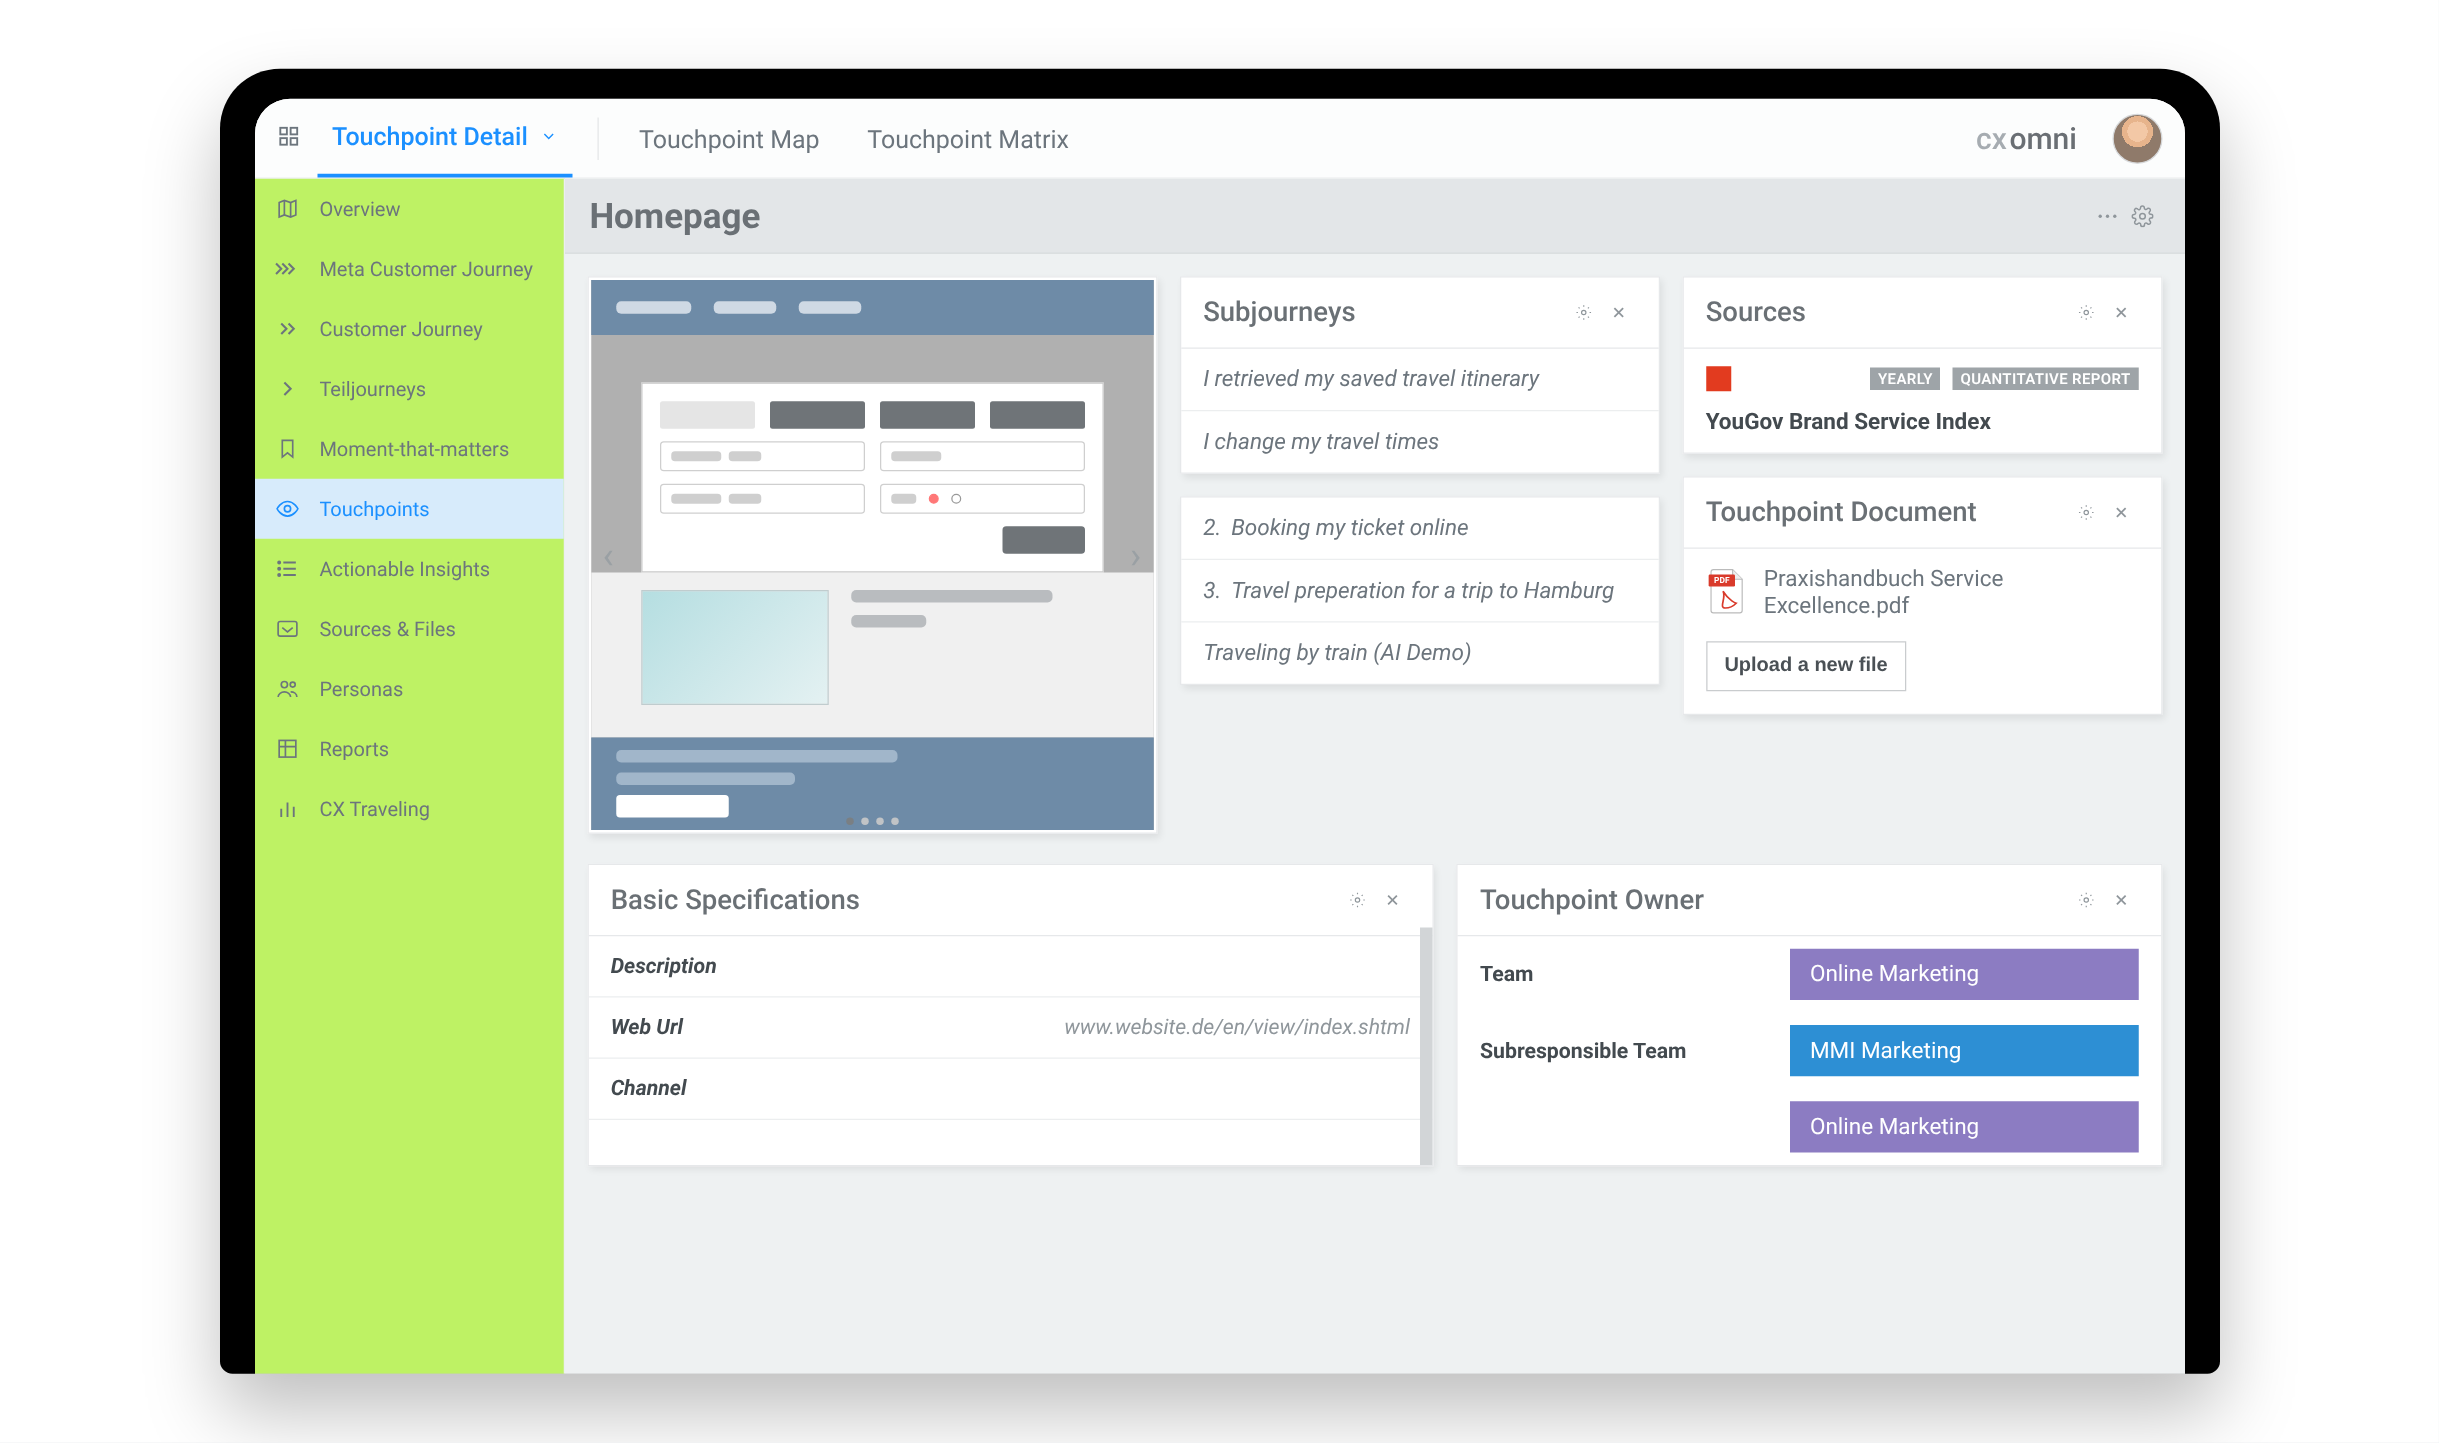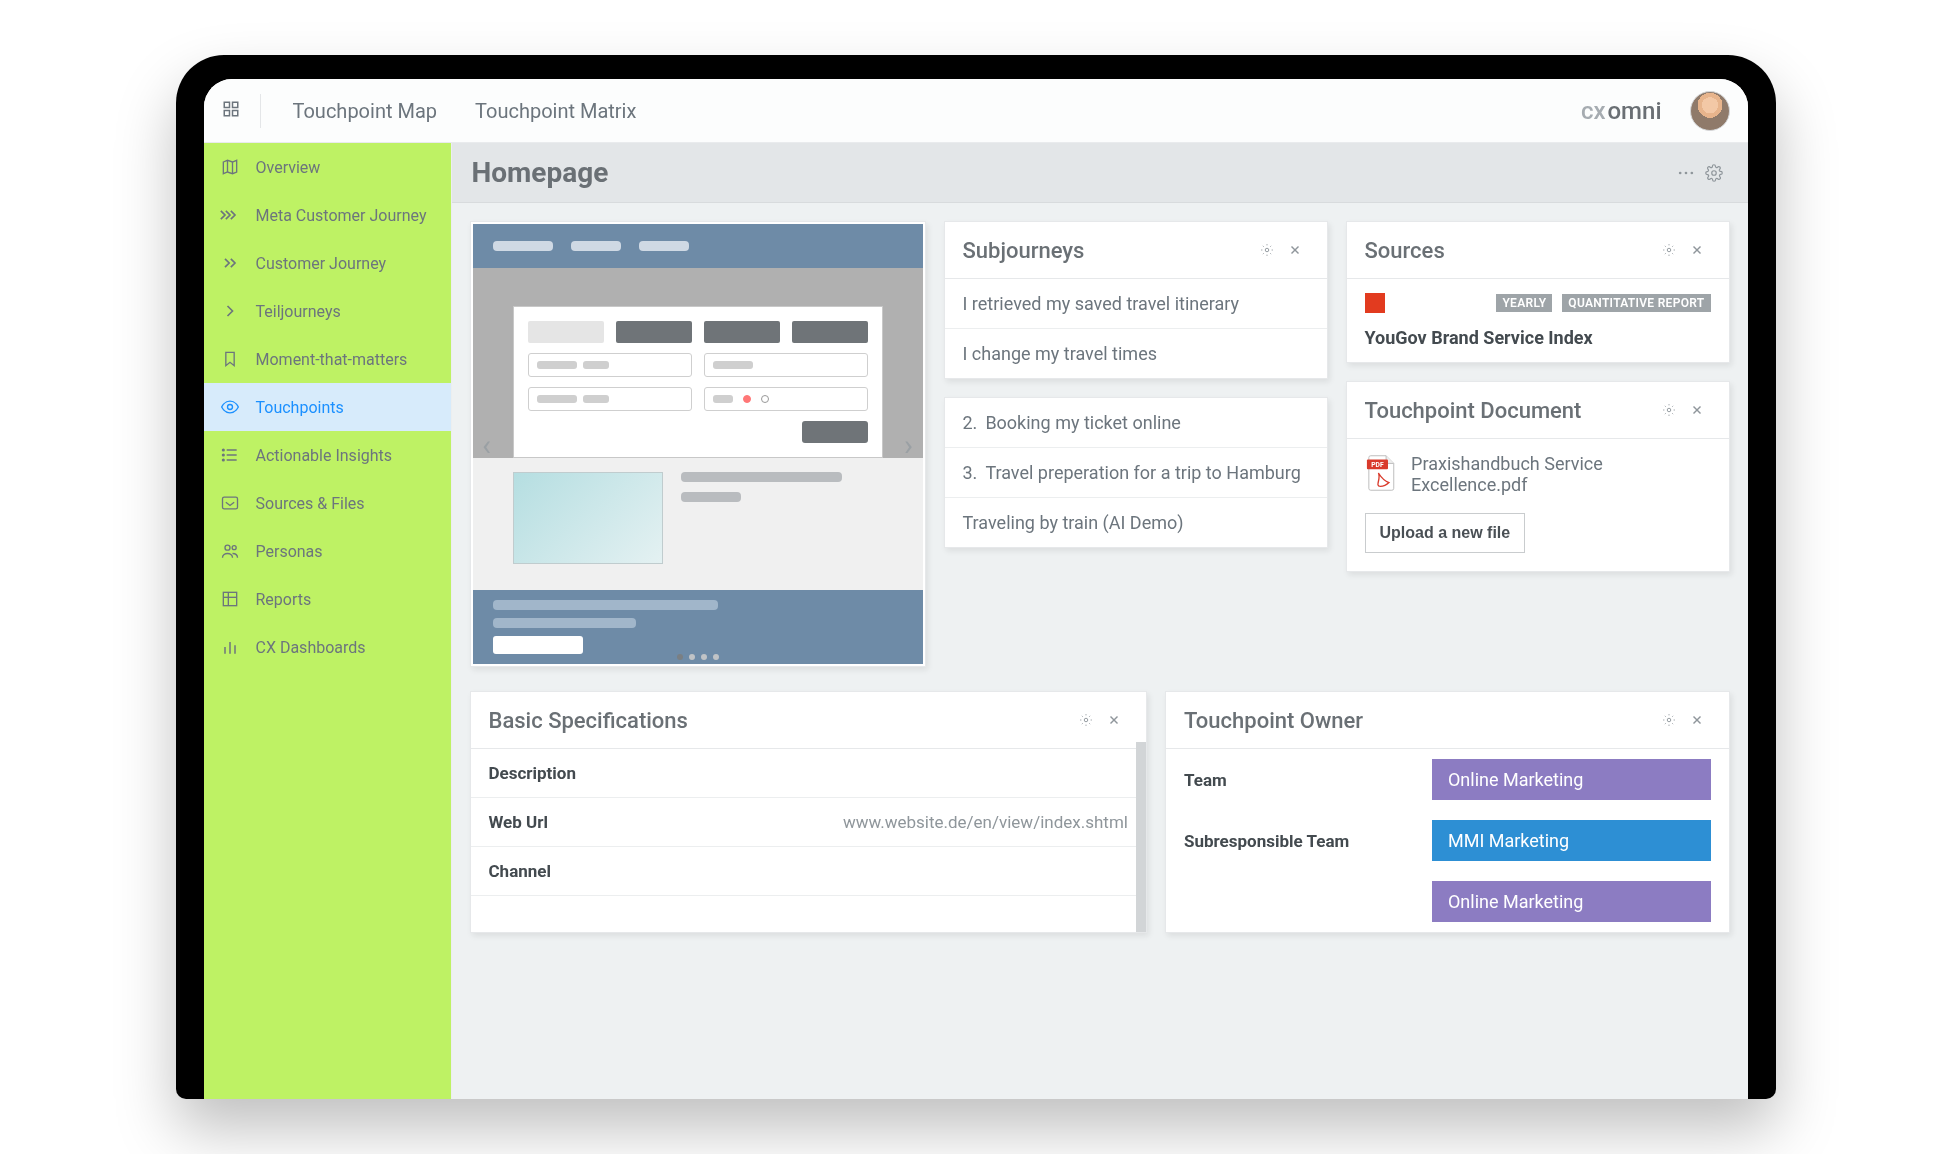--- a/index.html
+++ b/index.html
@@ -63,21 +63,21 @@
     .page-header h1 { font-size:28px; font-weight:700; color:#6a7075; flex:1;}
     .hdr-btn { width:28px; height:28px; display:flex; align-items:center; justify-content:center; color:#8f969b; cursor:pointer;}
 
     .content { padding: 18px; display:grid; grid-template-columns: 456px 1fr 1fr; gap:18px; }
 
     .section-title { font-size:22px; color:#757b80; font-weight:500; padding-bottom:8px;}
     .card { background:#fff; border:1px solid #e6e8ea; box-shadow: 2px 3px 6px rgba(0,0,0,.08); }
     .card-head { display:flex; align-items:center; padding:14px 18px; border-bottom:1px solid #e6e8ea;}
     .card-head h3 { flex:1; font-size:22px; font-weight:500; color:#6a7075;}
     .card-head .hdr-btn svg { width:14px; height:14px; }
-    .row { padding:14px 18px; border-bottom:1px solid #eceeef; color:#6c757d; font-size:18px; display:flex; gap:8px;}
+    .row { padding:14px 18px; border-bottom:1px solid #eceeef; color:#6c757d; font-size:18px; display:flex; gap:8px;font-style:italic;}
     .row:last-child { border-bottom:none;text-align:right;}
 
     
     .image-col { display:flex; flex-direction:column; gap:10px;}
     .carousel { position:relative; background:#fff; border:1px solid #e6e8ea; box-shadow:2px 3px 6px rgba(0,0,0,.08); padding:2px;}
     .mock { width:100%; height:440px; background:#b0b0b0; display:flex; flex-direction:column;}
     .mock-top { height:44px; background:#6e8ba7; display:flex; align-items:center; gap:18px; padding:0 20px;}
     .mock-top span { height:10px; background:#cfd9e4; border-radius:4px;}
     .mock-mid { flex:0 0 38px;}
     .mock-panel { background:#fff; margin:0 40px; padding:14px; border:1px solid #c8c8c8; display:flex; flex-direction:column; gap:10px;}
@@ -136,20 +136,26 @@
 
     <div class="topbar">
       <span>
         <svg class="grid-icon" viewBox="0 0 24 24" fill="none" stroke="currentColor" stroke-width="2">
             <rect x="3" y="3" width="7" height="7"></rect>
             <rect x="14" y="3" width="7" height="7"></rect>
             <rect x="14" y="14" width="7" height="7"></rect>
             <rect x="3" y="14" width="7" height="7"></rect>
           </svg>
       </span>
+      <div class="tab active">
+        <span>Touchpoint Detail</span>
+        <svg class="chev" style="margin-left:10px" viewBox="0 0 24 24" fill="none" stroke="currentColor" stroke-width="2">
+            <polyline points="6 9 12 15 18 9"></polyline>
+          </svg>
+      </div>
       <div class="vdiv"></div>
       <div class="tab">
           <span>Touchpoint Map</span>
         </div>
       <div class="tab">
           <span>Touchpoint Matrix</span>
         </div>
       <span class="spacer"></span>
       <span class="brand">
           <span>cx</span>
@@ -236,21 +242,21 @@
               <line x1="10" y1="4" x2="10" y2="20"></line>
             </svg>
           <span>Reports</span>
         </div>
         <div class="side-item">
           <svg viewBox="0 0 24 24" fill="none" stroke="currentColor" stroke-width="1.8">
               <line x1="6" y1="20" x2="6" y2="12"></line>
               <line x1="12" y1="20" x2="12" y2="6"></line>
               <line x1="18" y1="20" x2="18" y2="10"></line>
             </svg>
-          <span>CX Dashboards</span>
+          <span>CX Traveling</span>
         </div>
       </nav>
 
       <main class="main">
         <div class="page-header">
           <h1>Homepage</h1>
           <span class="hdr-btn">
               <svg width="20" height="20" viewBox="0 0 24 24" fill="currentColor">
                 <circle cx="5" cy="12" r="1.6"></circle>
                 <circle cx="12" cy="12" r="1.6"></circle>

